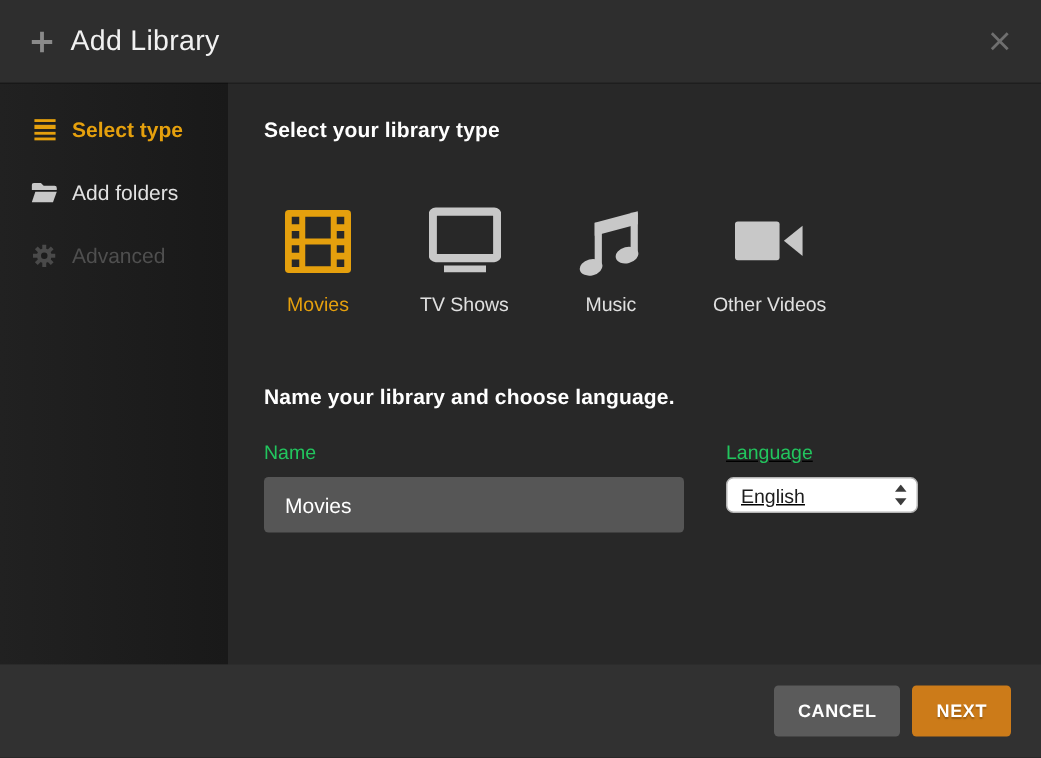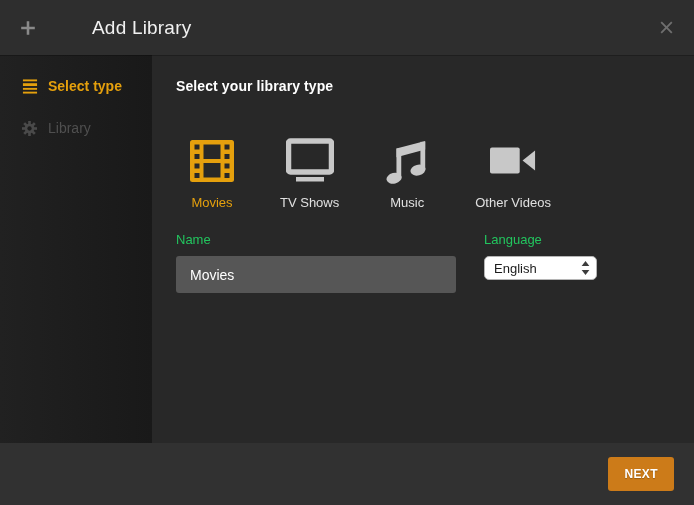--- a/index.html
+++ b/index.html
@@ -2,21 +2,21 @@
 <html><head>
 <meta charset="utf-8">
 <style>
   * { margin:0; padding:0; box-sizing:border-box; }
   html,body { width:694px; height:505px; background:#282828; }
   body { font-family:"Liberation Sans", sans-serif; -webkit-font-smoothing:antialiased; }
 
   .dialog { width:694px; height:505px; display:flex; flex-direction:column; background:#282828; overflow:hidden; }
 
   
-  .header { height:55px; flex:0 0 55px; background:#2e2e2e; display:flex; align-items:center; padding:0 20px; box-shadow:0 1px 0 rgba(0,0,0,.25); position:relative; z-index:2;gap:45px; }
+  .header { height:55px; flex:0 0 55px; background:#2e2e2e; display:flex; align-items:center; padding:0 20px; box-shadow:0 1px 0 rgba(0,0,0,.25); position:relative; z-index:2; }
   .plus-icon { width:16px; height:16px; color:#8a8a8a; flex:0 0 auto; }
   .dialog-title { margin-left:11px; font-size:19px; color:#f1f1f1; letter-spacing:.2px; }
   .close-btn { margin-left:auto; width:16px; height:16px; color:#6f6f6f; cursor:pointer; display:flex; align-items:center; justify-content:center; }
 
   
   .body { flex:1 1 auto; display:flex; min-height:0; }
   .sidebar { width:152px; flex:0 0 152px; background:linear-gradient(to right,#212121,#191919); padding-top:10px; }
   .side-item { display:flex; padding:13px 0 13px 21px; font-size:14px; cursor:pointer; }
   .side-item .side-icon { width:17px; height:16px; margin-right:10px; display:flex; align-items:center; justify-content:center; flex:0 0 auto; }
   .side-item.active { color:#e5a00d; font-weight:600; }
@@ -34,22 +34,22 @@
   .type.selected .type-icon { color:#e5a00d; }
   .type.selected .type-label { color:#e5a00d; }
 
   .name-heading { margin-top:46px; }
 
   
   .fields { display:flex; margin-top:22px; }
   .field-label { font-size:13px; color:#22c55e; }
   .field-name { width:280px; }
   .name-input { margin-top:9px; width:280px; height:37px; background:#565656; border:none; border-radius:3px; color:#ffffff; font-size:14px; padding:0 14px; font-family:"Liberation Sans", sans-serif; outline:none; }
-  .field-language { margin-left:28px; }
-  .select-box { margin-top:9px; width:113px; height:24px; background:#ffffff; border:1px solid #b5b5b5; border-radius:5px; display:flex; align-items:center; padding:0 6px 0 9px; cursor:pointer; box-shadow:inset 0 1px 0 rgba(255,255,255,.6); }
+  .field-language { margin-left:28px;text-decoration:underline; }
+  .select-box { margin-top:9px; width:128px; height:24px; background:#ffffff; border:1px solid #b5b5b5; border-radius:5px; display:flex; align-items:center; padding:0 6px 0 9px; cursor:pointer; box-shadow:inset 0 1px 0 rgba(255,255,255,.6); }
   .select-value { flex:1; font-size:13px; color:#1c1c1c; }
   .stepper-icon { width:9px; height:14px; color:#3c3c3c; flex:0 0 auto; }
 
   
   .footer { height:62px; flex:0 0 62px; background:#313131; display:flex; align-items:center; justify-content:flex-end; padding-right:20px; }
   .btn { border:none; border-radius:3px; font-family:"Liberation Sans", sans-serif; font-size:12px; font-weight:700; letter-spacing:.4px; color:#ffffff; padding:10px 16px; cursor:pointer; }
   .btn-cancel { background:#5b5b5b; margin-right:8px; }
   .btn-next { background:#cc7b19; text-shadow:0 1px 1px rgba(0,0,0,.25); }
 </style>
 </head>
@@ -78,34 +78,45 @@
             <g fill="#e5a00d">
               <rect x="1" y="0" width="15" height="2"></rect>
               <rect x="1" y="4" width="15" height="3"></rect>
               <rect x="1" y="9" width="15" height="2"></rect>
               <rect x="1" y="13" width="15" height="2"></rect>
             </g>
           </svg>
         </span>
         <span>Select type</span>
       </div>
+      <div class="side-item normal">
+        <span class="side-icon">
+          <svg viewBox="0 0 18 14" width="17" height="13">
+            <g fill="#c8c8c8">
+              <path d="M0 1.6Q0 0 1.6 0h5l2 2h7.8Q18 2 18 3.6V5H0z"></path>
+              <path d="M2.6 6.2H18L15.2 14H0z"></path>
+            </g>
+          </svg>
+        </span>
+        <span>Add folders</span>
+      </div>
       <div class="side-item disabled">
         <span class="side-icon">
           <svg viewBox="0 0 16 16" width="15" height="15">
             <g fill="#4a4a4a">
               <rect x="6.6" y="0" width="2.8" height="16"></rect>
               <rect x="6.6" y="0" width="2.8" height="16" transform="rotate(45 8 8)"></rect>
               <rect x="6.6" y="0" width="2.8" height="16" transform="rotate(90 8 8)"></rect>
               <rect x="6.6" y="0" width="2.8" height="16" transform="rotate(135 8 8)"></rect>
               <circle cx="8" cy="8" r="5.2"></circle>
             </g>
             <circle cx="8" cy="8" r="2.3" fill="#1d1d1d"></circle>
           </svg>
         </span>
-        <span>Library</span>
+        <span>Advanced</span>
       </div>
     </div>
 
     <div class="main">
       <div class="section-heading">Select your library type</div>
 
       <div class="types">
 
         <div class="type selected">
           <span class="type-icon">
@@ -161,20 +172,21 @@
                 <rect x="0" y="6" width="31" height="27" rx="2"></rect>
                 <polygon points="34,19.5 47,9 47,30"></polygon>
               </g>
             </svg>
           </span>
           <span class="type-label">Other Videos</span>
         </div>
 
       </div>
 
+      <div class="section-heading name-heading">Name your library and choose language.</div>
 
       <div class="fields">
         <div class="field-name">
           <div class="field-label">Name</div>
           <input class="name-input" type="text" value="Movies" style="">
         </div>
         <div class="field-language">
           <div class="field-label">Language</div>
           <div class="select-box">
             <span class="select-value">English</span>
@@ -183,16 +195,17 @@
               <polygon fill="currentColor" points="5,16 9.4,10.4 0.6,10.4"></polygon>
             </svg>
           </div>
         </div>
       </div>
 
     </div>
   </div>
 
   <div class="footer">
+    <button class="btn btn-cancel">CANCEL</button>
     <button class="btn btn-next">NEXT</button>
   </div>
 
 </div>
 
 </body></html>

